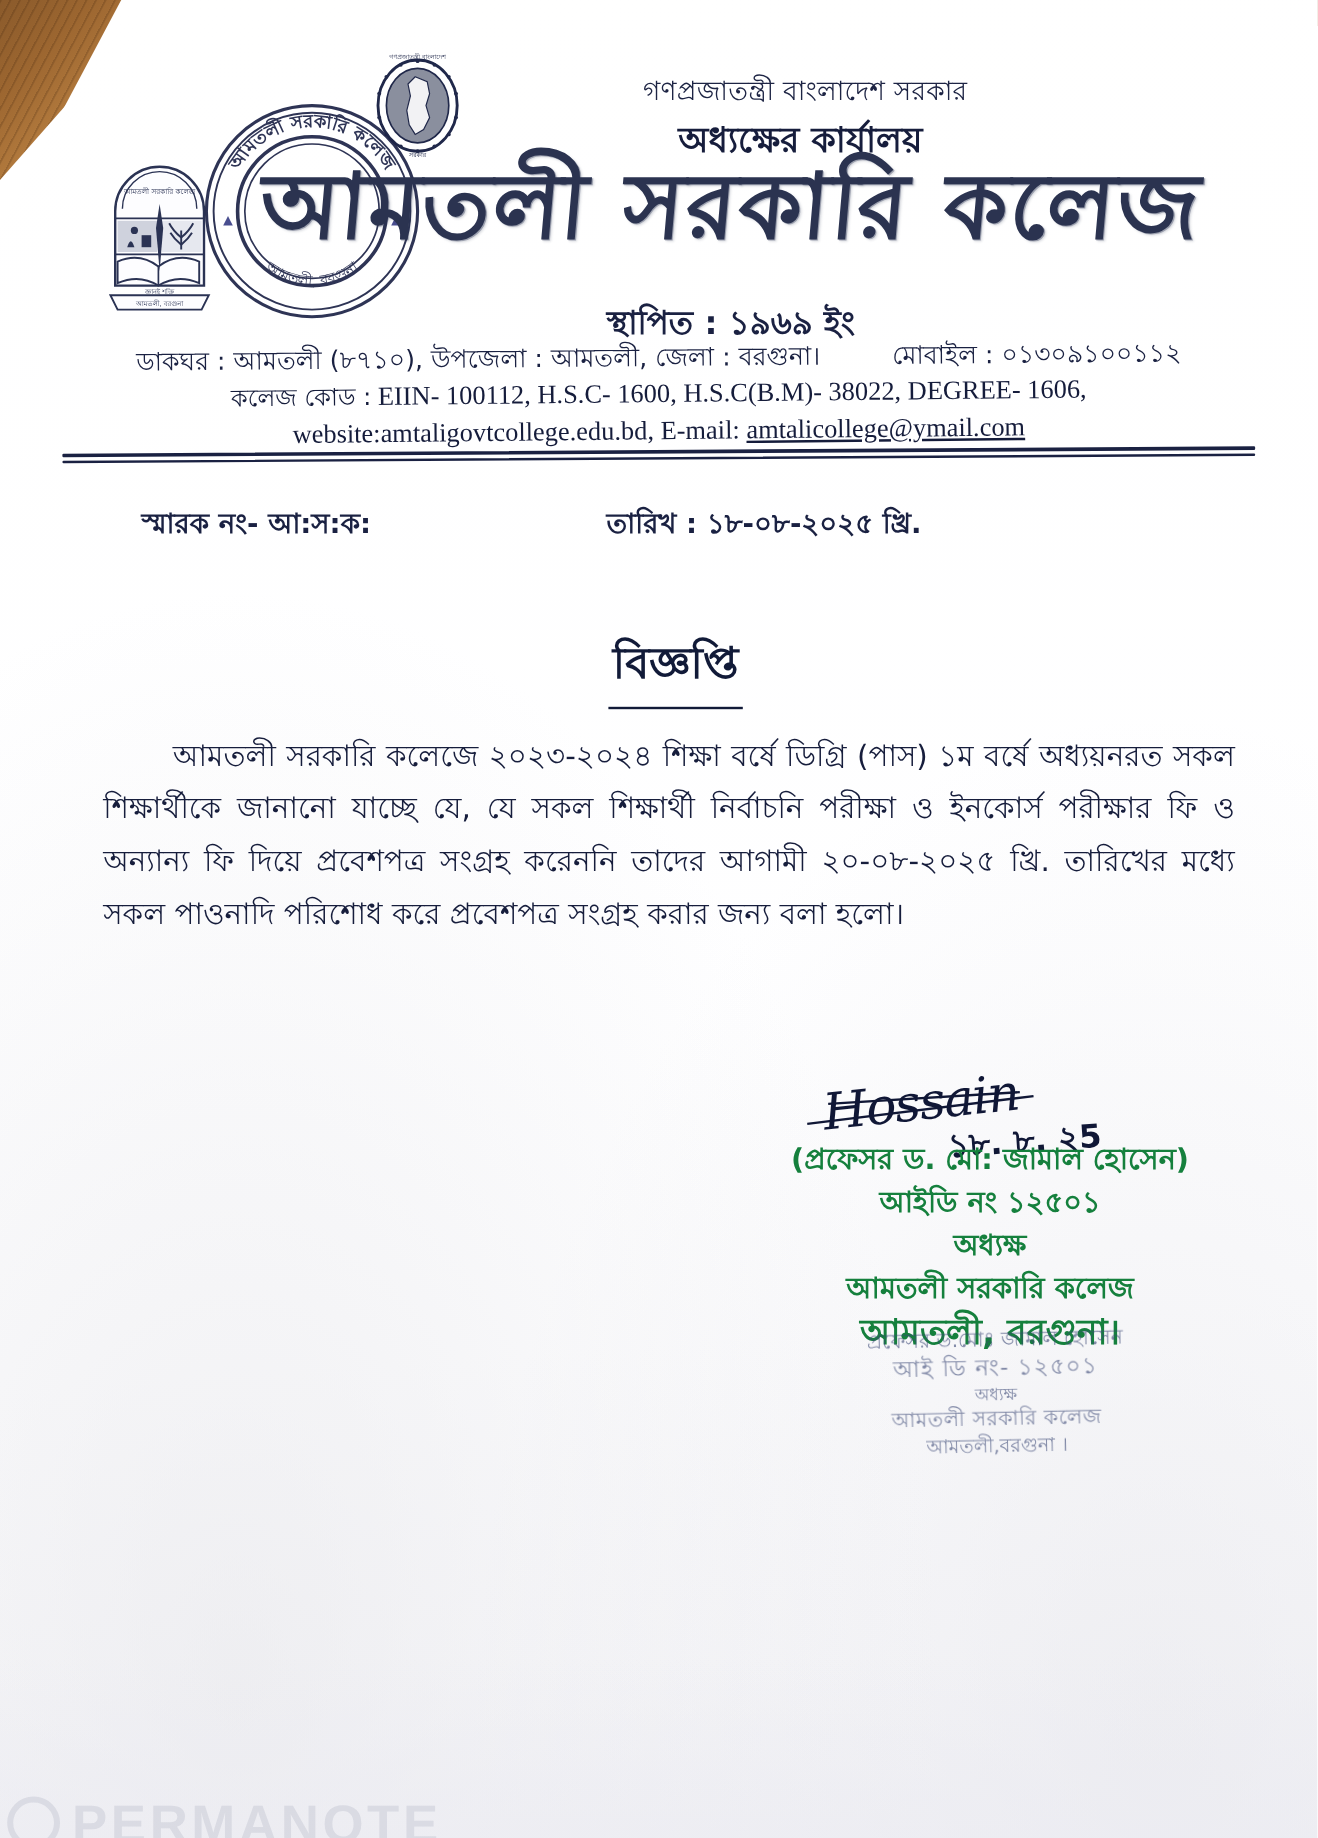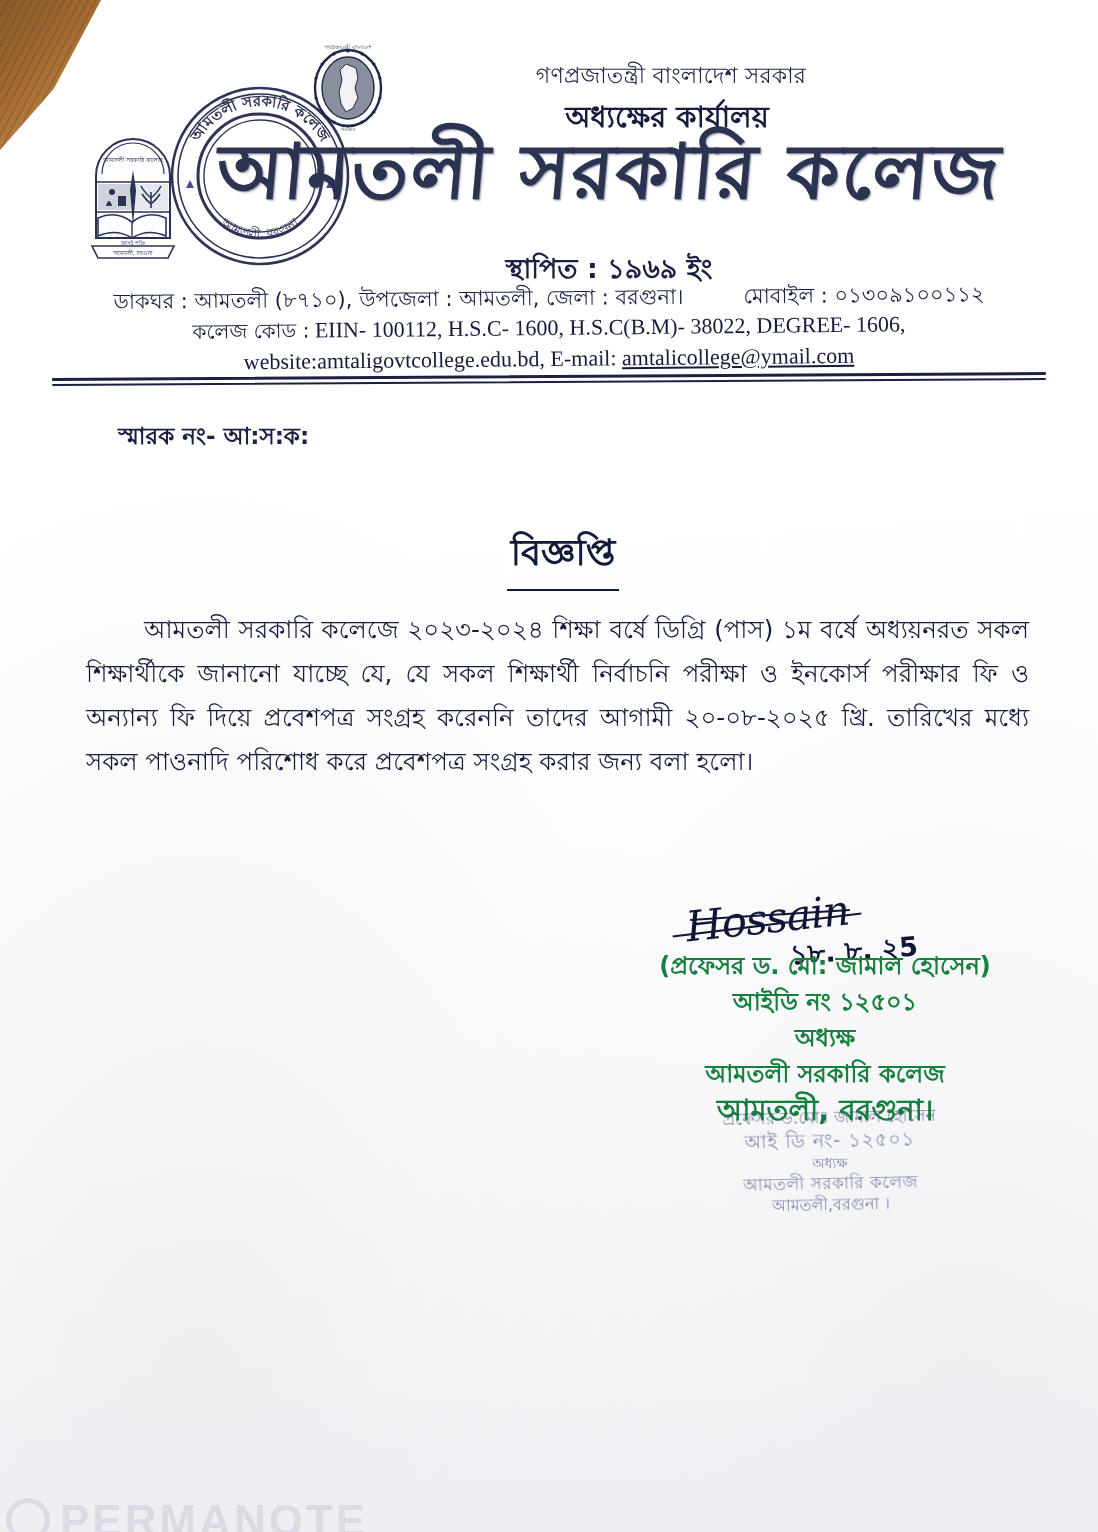--- a/index.html
+++ b/index.html
@@ -374,20 +374,21 @@
     </div>
 
     <div class="rule-double">
       <i class="thick"></i>
         <i class="thin"></i>
     </div>
   </div>
 
   <div class="memo-row">
     <span>স্মারক নং- আ:স:ক:</span>
+    <span>তারিখ : ১৮-০৮-২০২৫ খ্রি.</span>
   </div>
 
   <div class="notice-title">
     <span>বিজ্ঞপ্তি</span>
   </div>
 
   <div class="body-wrap">
     <p class="body-para p1">আমতলী সরকারি কলেজে ২০২৩-২০২৪ শিক্ষা বর্ষে ডিগ্রি (পাস) ১ম বর্ষে অধ্যয়নরত সকল শিক্ষার্থীকে জানানো যাচ্ছে যে, যে সকল শিক্ষার্থী নির্বাচনি পরীক্ষা ও ইনকোর্স পরীক্ষার ফি ও অন্যান্য ফি দিয়ে প্রবেশপত্র সংগ্রহ করেননি তাদের আগামী ২০-০৮-২০২৫ খ্রি. তারিখের মধ্যে সকল পাওনাদি পরিশোধ করে প্রবেশপত্র সংগ্রহ করার জন্য বলা হলো।</p>
   </div>
 

